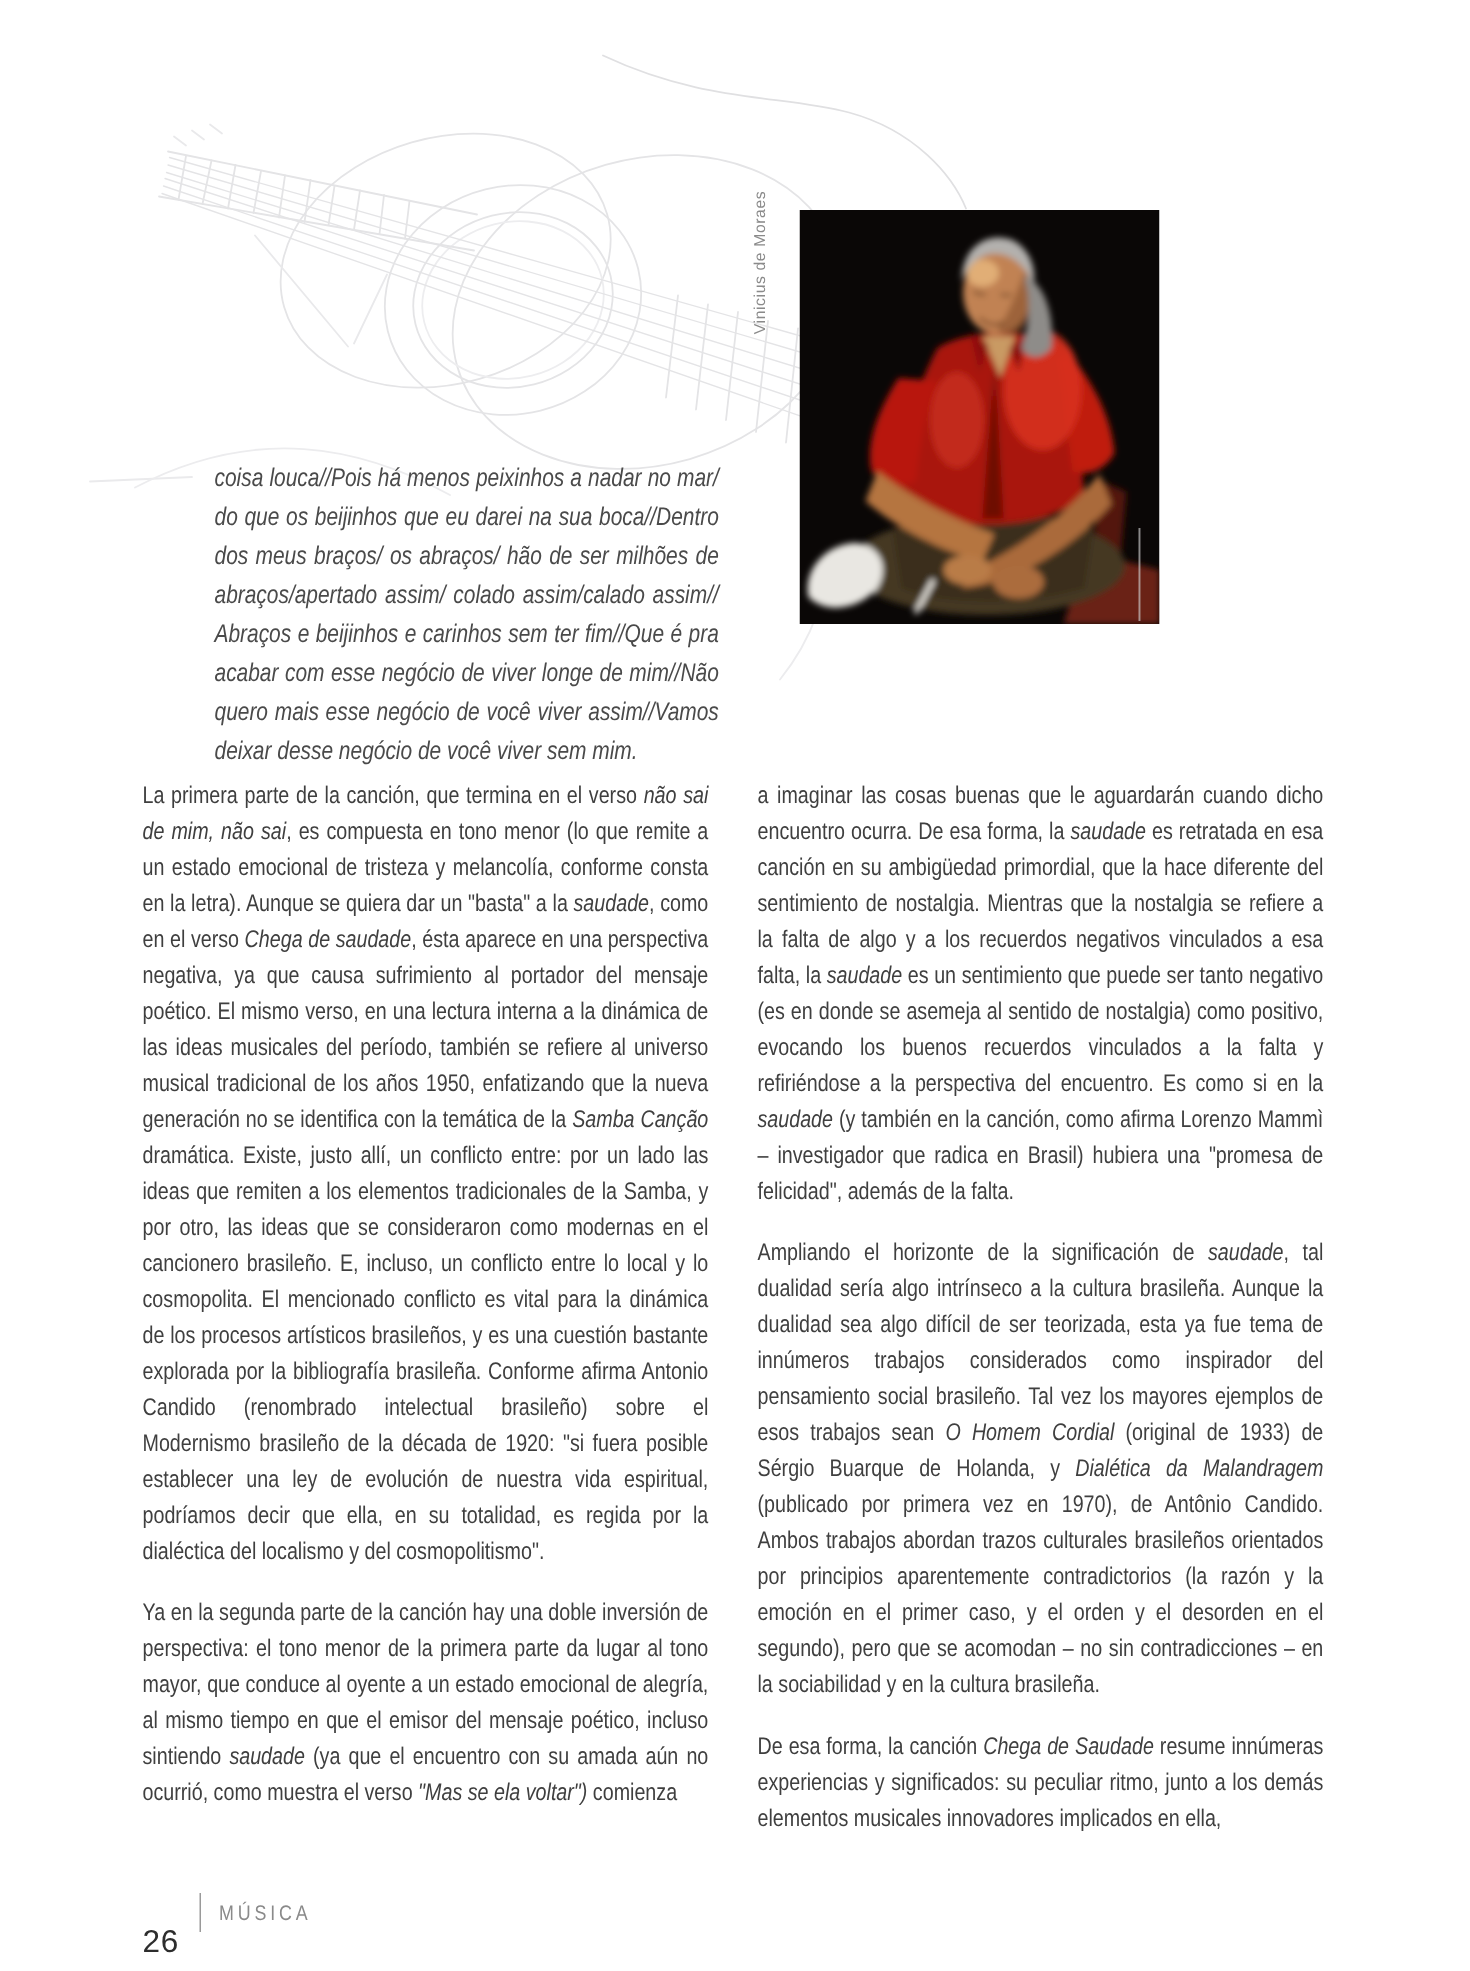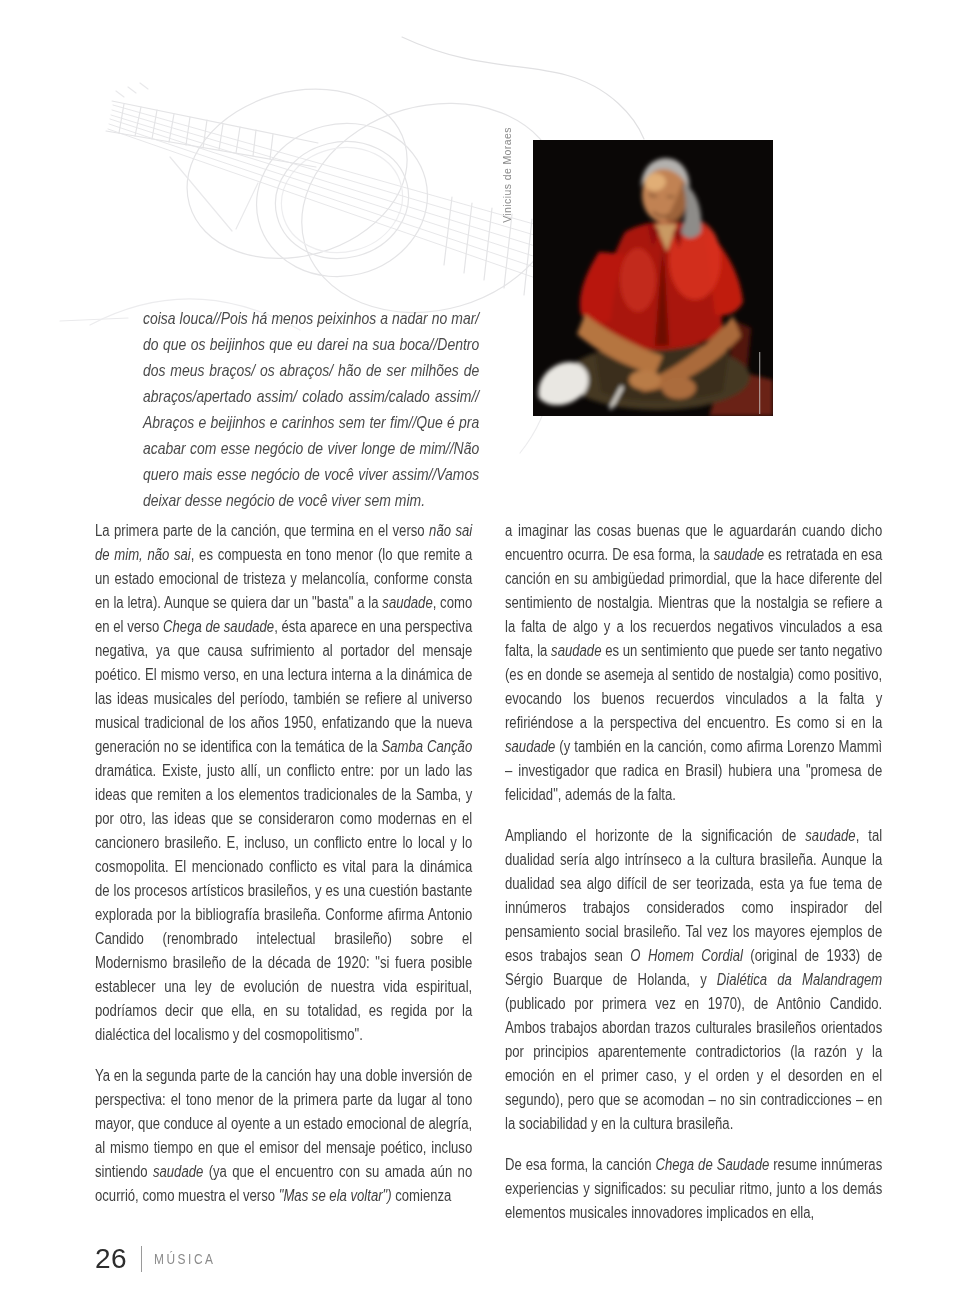--- a/index.html
+++ b/index.html
@@ -31,21 +31,21 @@
   }
   .col.left{left:95px;}
   .col.right{left:505px;}
   .col p{margin:0;}
   .col p + p{margin-top:17px;}
   .it{font-style:italic;}
   .footer{
     position:absolute;left:95px;top:1243px;
     display:flex;align-items:center;
   }
-  .footer .num{font-size:28px;color:#2d2d2d;letter-spacing:.5px;}
+  .footer .num{font-size:21px;color:#2d2d2d;letter-spacing:.5px;margin-top:40px;}
   .footer .rule{width:1px;height:26px;background:#9a9a9a;margin:0 12px 0 14px;}
   .footer .section{
     font-size:14px;letter-spacing:3px;color:var(--muted,#8a8a8a);
     transform:scaleX(.85);transform-origin:left center;font-weight:400;
   }
 </style>
 </head>
 <body>
 
 <svg class="watermark" width="930" height="470" viewBox="0 0 930 470" aria-hidden="true">

